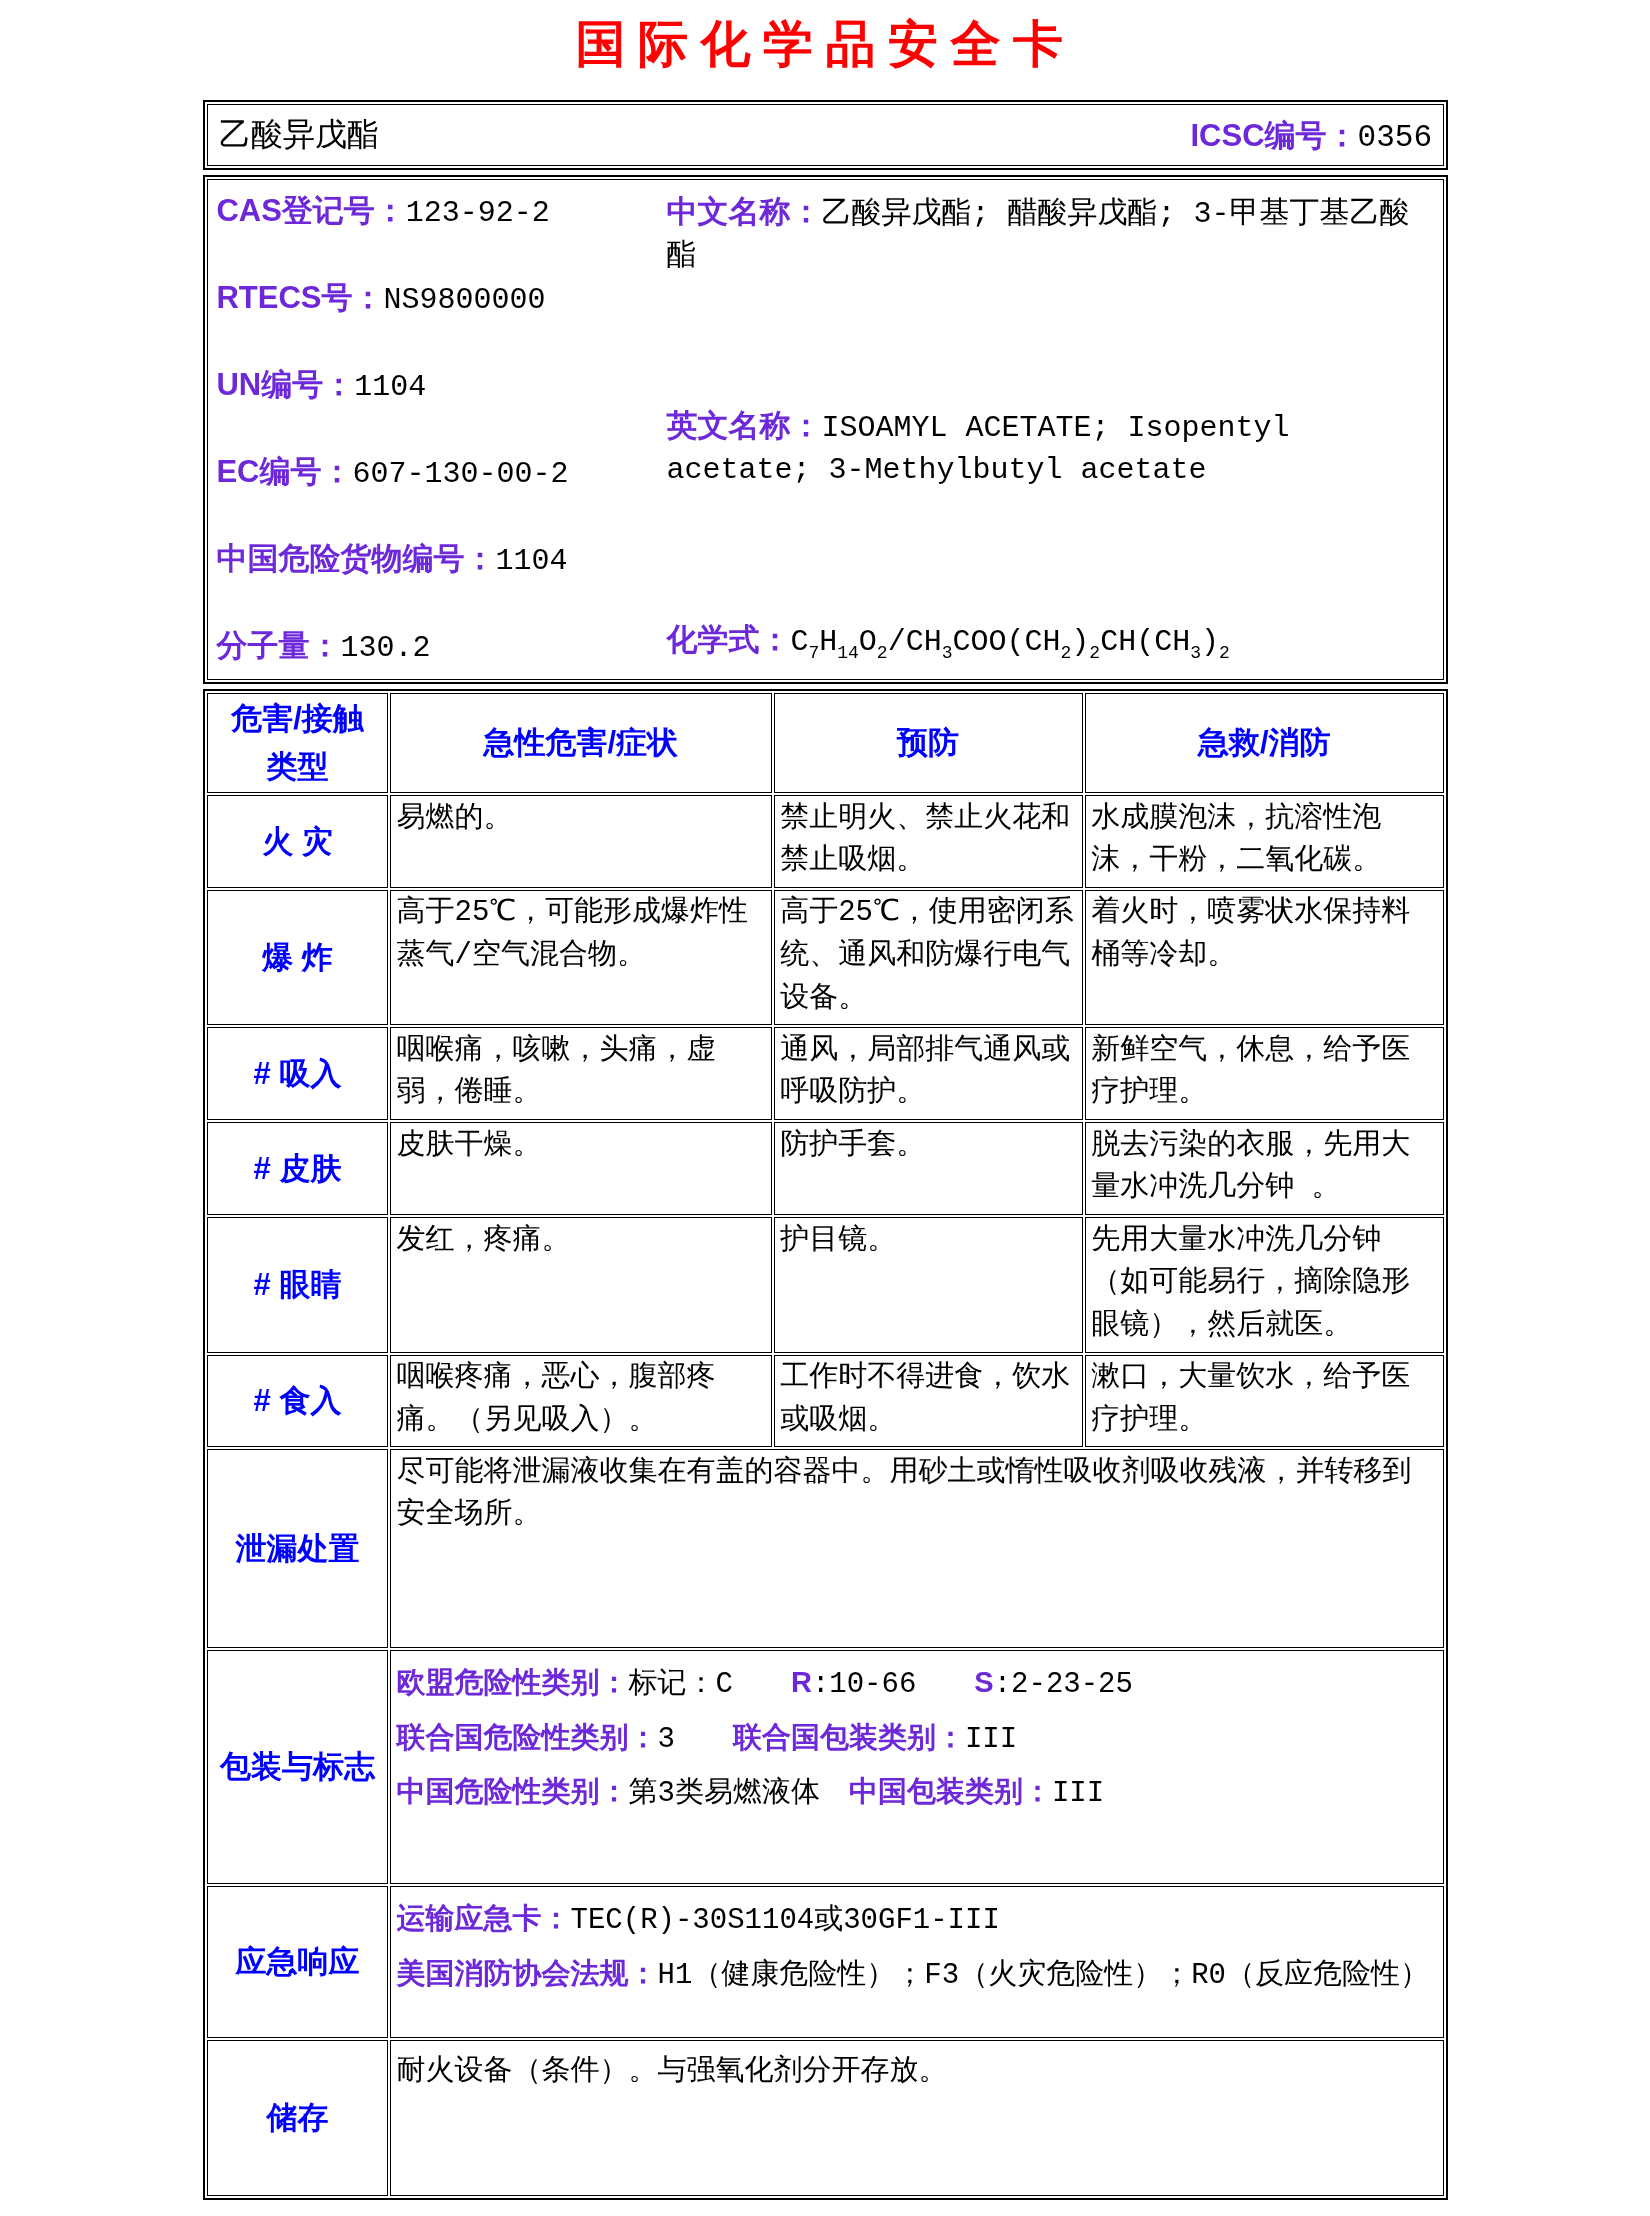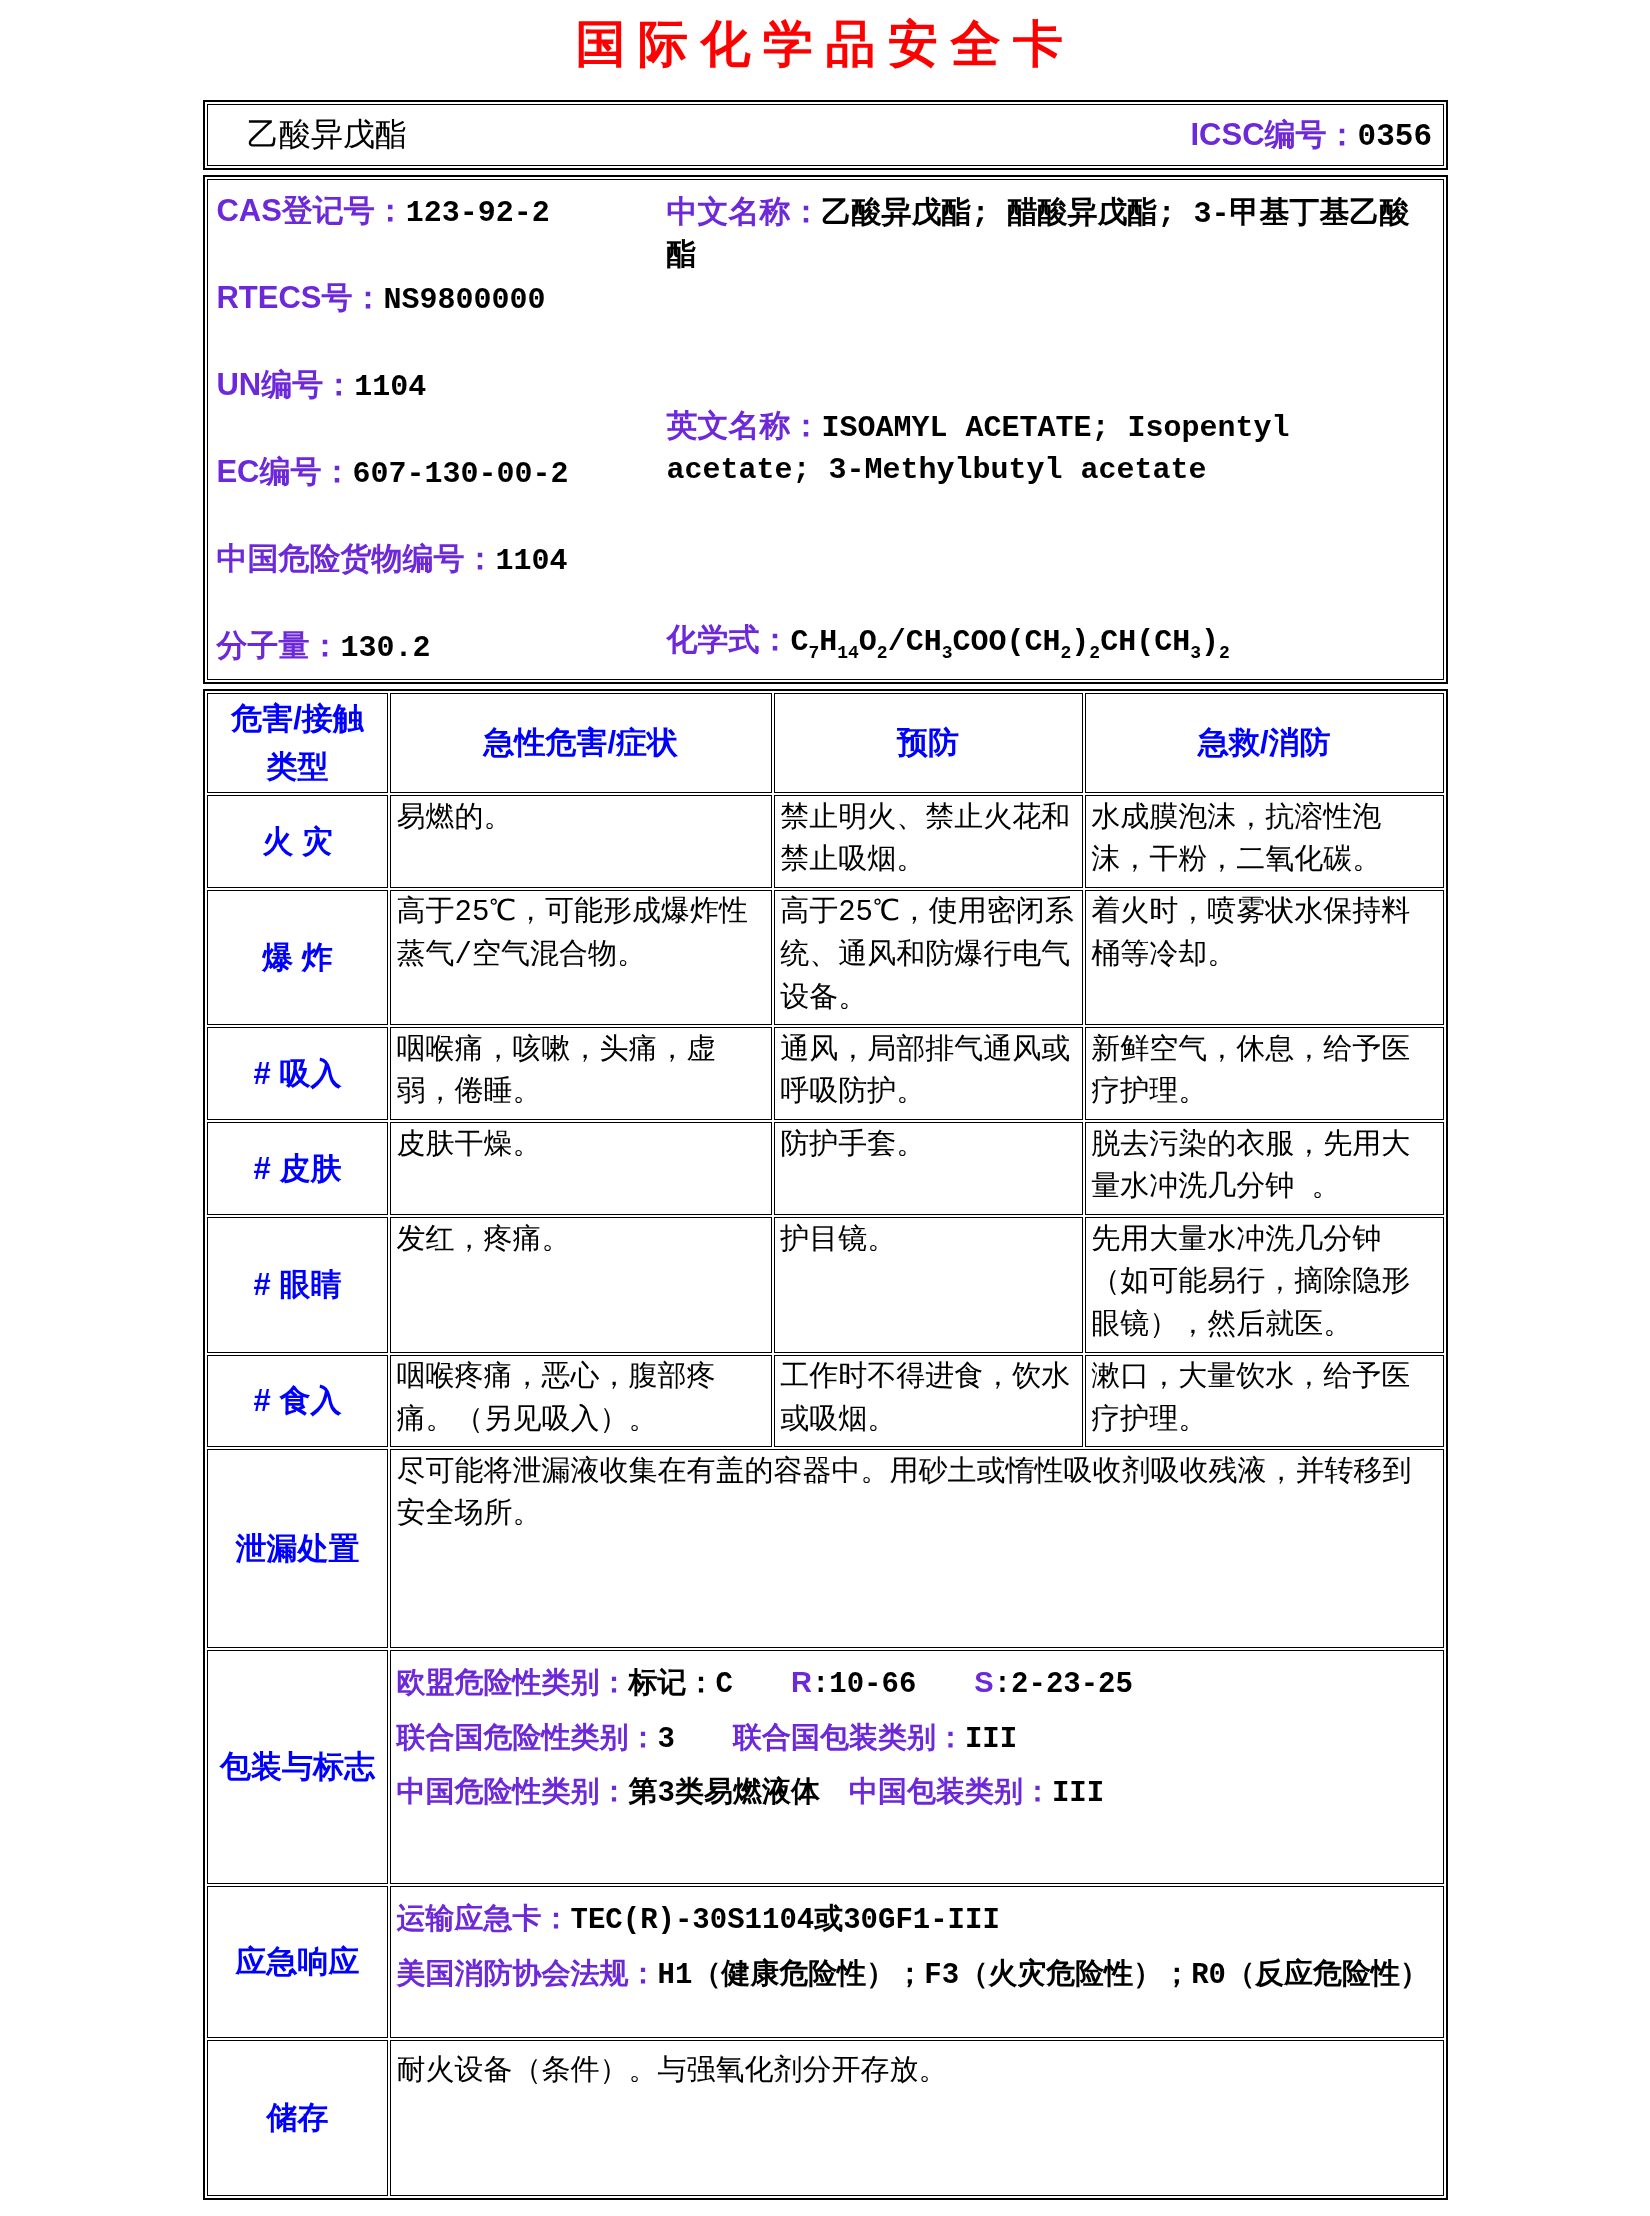--- a/index.html
+++ b/index.html
@@ -16,26 +16,26 @@
 
   table.tbl {
     width:100%; border-collapse:separate; border-spacing:2.1px;
     border:2.8px solid #000; background:#fff; table-layout:fixed; margin:0 0 4.9px 0;
   }
   table.tbl td { border:1.4px solid #000; background:#fff; }
 
   .lbl, .seg-label {
     color:#6d28d9; font-family:"Liberation Sans","DejaVu Sans",sans-serif; font-weight:bold;
   }
-  .val, .seg-value { color:#000000;font-weight:bold; }
+  .val, .seg-value { color:#000000; }
   .seg-sub { font-size:0.6em; vertical-align:-0.45em; }
 
   
   .name-cell { height:60px; padding:0 11px; vertical-align:middle; }
-  .name-flex { display:flex; justify-content:space-between; align-items:center;margin-left:28px; }
+  .name-flex { display:flex; justify-content:space-between; align-items:flex-end; }
   .chem-name { font-size:32px; }
   .icsc-group { font-size:31px; }
 
   
   .id-cell { padding:9.8px 7px 12.5px 8.4px; vertical-align:top; }
   .id-flex { display:flex; min-height:227px; }
   .id-left { width:450px; display:flex; flex-direction:column; justify-content:space-between; font-size:30px;gap:45px; }
   .id-line { white-space:nowrap; }
   .id-left .lbl, .id-right .lbl { font-size:31px; }
   .id-right { flex:1; display:flex; flex-direction:column; justify-content:space-between; font-size:30px; }

